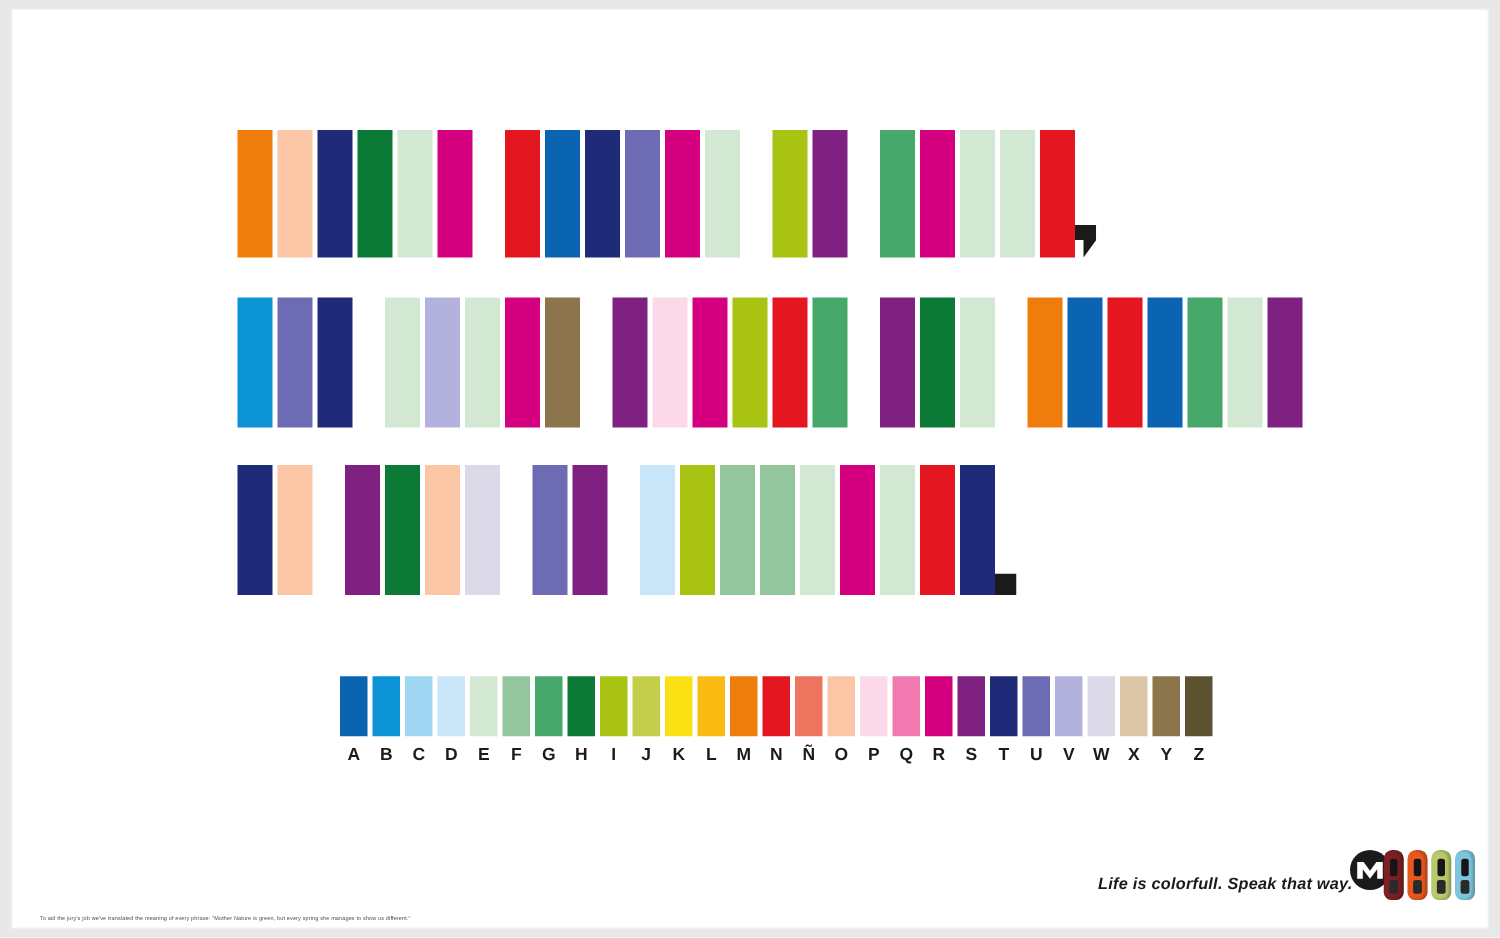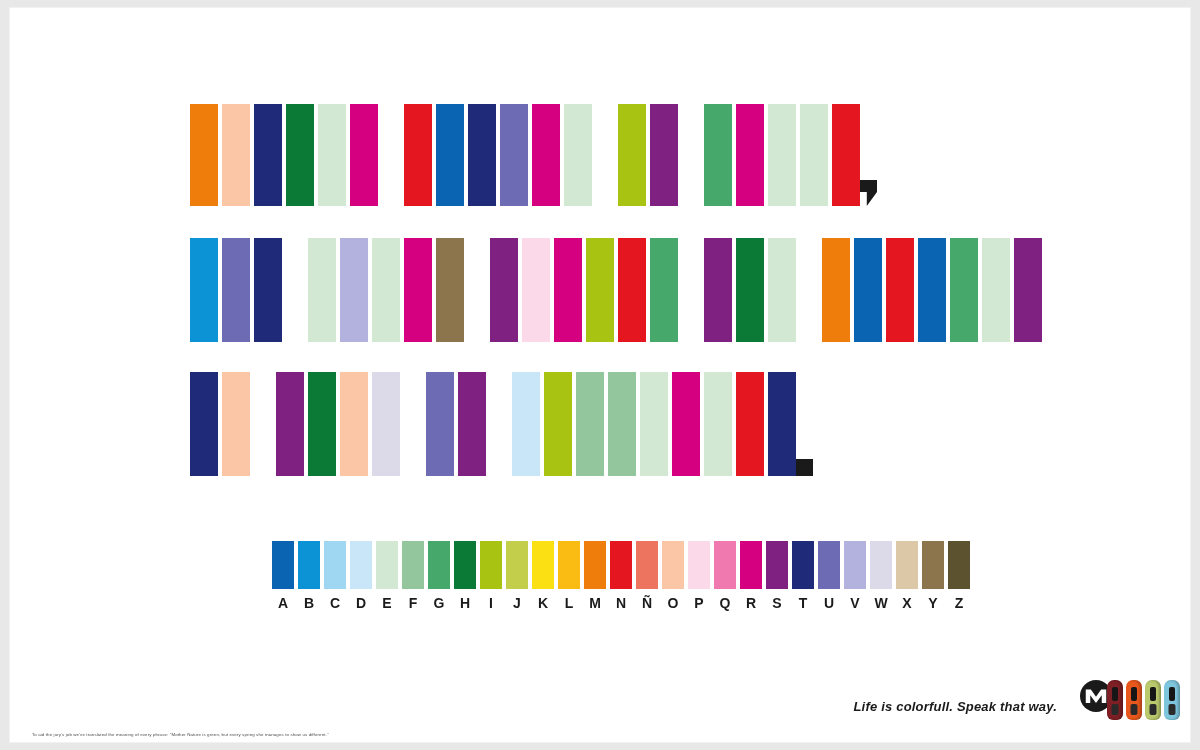--- a/index.html
+++ b/index.html
@@ -46,21 +46,21 @@
   #legend-letters{display:flex;margin-top:6px;}
   .ltr{
     width:22px;margin-right:4px;
     text-align:center;
     font-size:14px;font-weight:bold;color:#1b1b1b;
     font-family:"Liberation Sans", sans-serif;
     letter-spacing:0;
   }
 
   
-  #branding{position:absolute;right:133px;bottom:28px;text-align:right;}
+  #branding{position:absolute;right:108px;bottom:28px;text-align:right;}
   #tagline{
     font-size:13px;font-style:italic;font-weight:bold;
     color:#1a1a1a;white-space:nowrap;letter-spacing:.2px;
   }
   #brandname{
     font-size:21px;font-weight:bold;font-style:italic;
     color:#1a1a1a;letter-spacing:1px;margin-top:1px;
   }
   #moto-logo{
     position:absolute;right:78px;bottom:30px;

